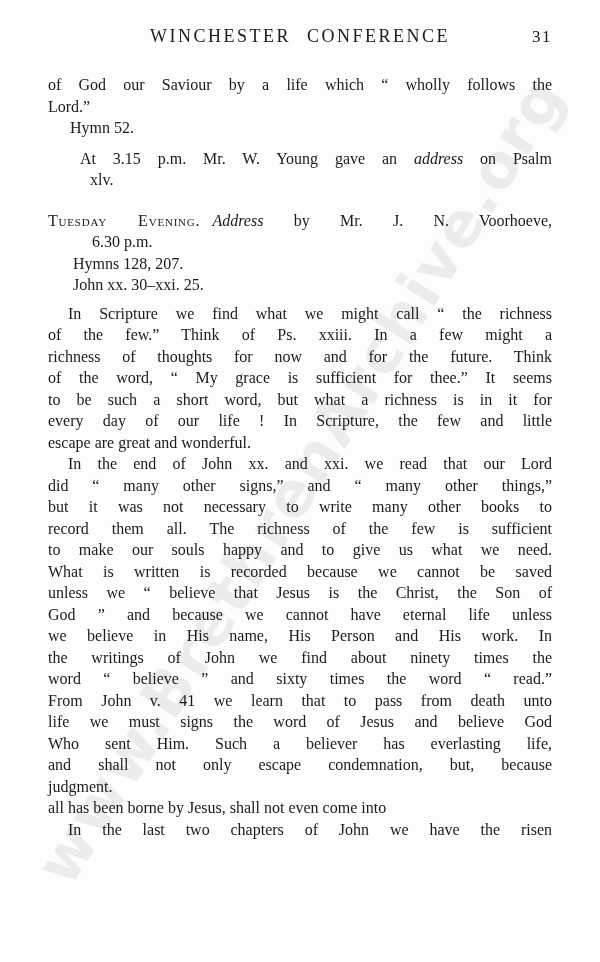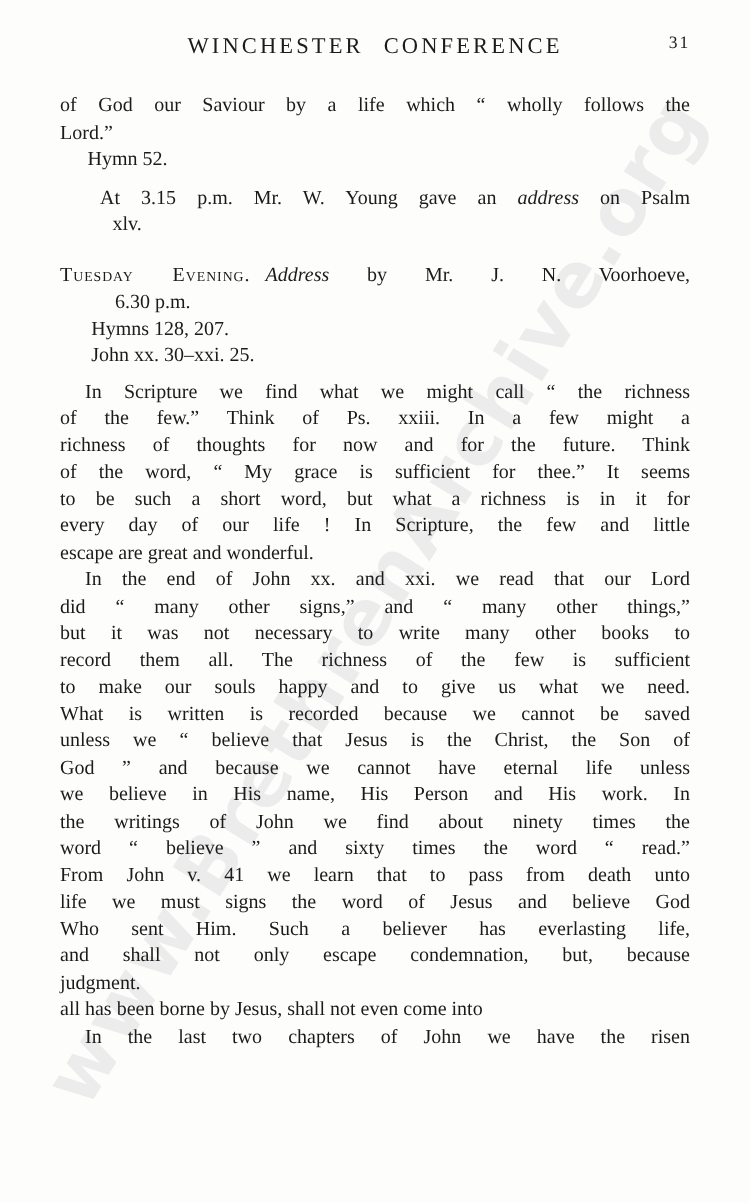--- a/index.html
+++ b/index.html
@@ -36,21 +36,21 @@
   }
   .head-title{
     position:absolute;left:0;right:0;
     text-align:center;
     font-size:18px;
     letter-spacing:2.5px;
     word-spacing:9px;
   }
   .page-num{
     position:absolute;right:0;top:1px;
-    font-size:14px;
+    font-size:17px;
     letter-spacing:1.5px;
   }
 
   
   .textblock{
     position:absolute;left:48px;top:74px;width:504px;
     font-size:16px;
     line-height:21.5px;
   }
   .pline{

